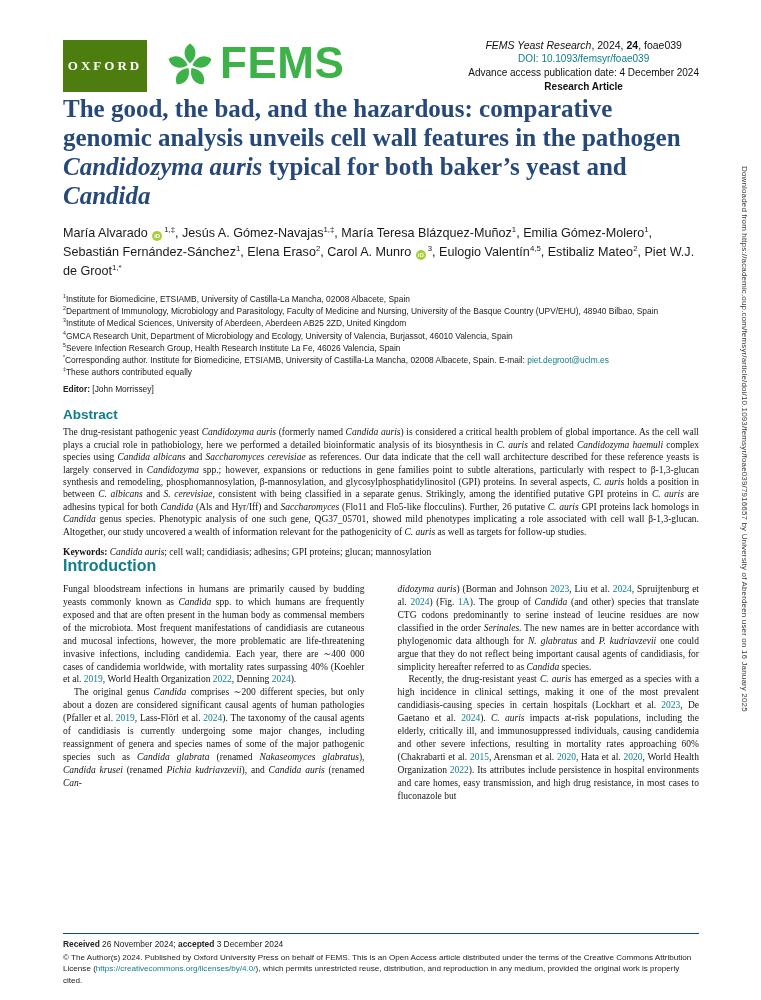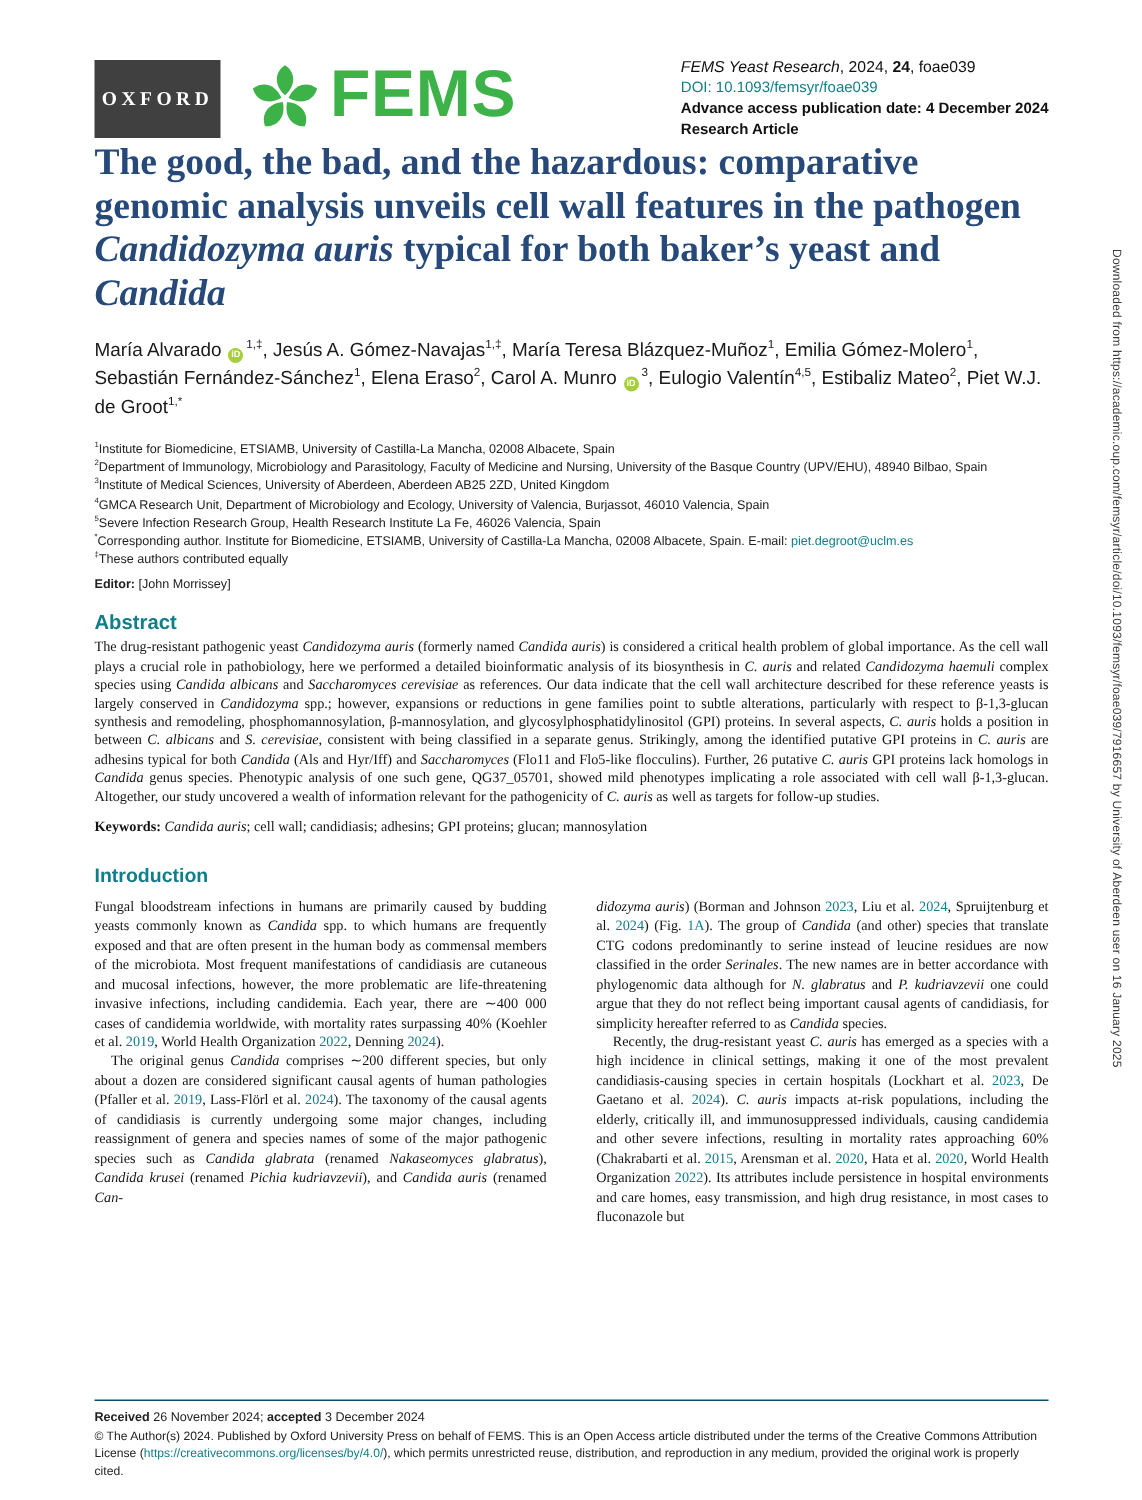--- a/index.html
+++ b/index.html
@@ -2,45 +2,45 @@
 <html style="--teal: #0f7d8a; --green: #3db249; --navy: #26497a; --orcid: #a6ce39;"><head>
 <meta charset="utf-8">
 <style>
   *{margin:0;padding:0;box-sizing:border-box}
   html,body{background:#fff}
   body{width:761px;height:1000px;font-family:"Liberation Sans",sans-serif;color:#111}
   .page{position:relative;width:761px;height:1000px;padding:38px 62px 14px 63px;overflow:hidden;background:#fff}
 
   
   .masthead{display:flex;align-items:center}
-  .oxford-box{width:84px;height:52px;background:#404040;color:#fff;display:flex;align-items:center;justify-content:center;flex:0 0 auto}
+  .oxford-box{width:84px;height:52px;background:#4d7c0f;color:#fff;display:flex;align-items:center;justify-content:center;flex:0 0 auto}
   .oxford-box span{font-family:"Liberation Serif",serif;font-size:13px;letter-spacing:3px;font-weight:700}
   .fems-logo{display:flex;align-items:flex-start;margin-left:18px}
   .fems-icon{display:block}
   .fems-word{font-size:44px;font-weight:bold;color:var(--green,#3db249);letter-spacing:0.5px;margin-left:5px;line-height:1}
-  .issue-info{margin-left:auto;text-align:left;font-size:10px;line-height:14px;color:#111}
+  .issue-info{margin-left:auto;text-align:center;font-size:10px;line-height:14px;color:#111}
   .journal-line{font-size:10.5px}
   .doi{color:var(--teal,#0f7d8a);font-weight:normal}
-  .advance{font-weight:bold}
+  .advance{font-weight:normal}
   .article-type{font-weight:bold}
 
   
   .title{font-family:"Liberation Serif",serif;font-weight:700;font-size:25px;line-height:29px;color:var(--navy,#26497a)}
   .authors{margin-top:14px;font-size:12.6px;line-height:19px;color:#1a1a1a}
   .affiliations{margin-top:12px;font-size:8.4px;line-height:12.2px;color:#222}
   .editor{margin-top:6px;font-size:8.4px;color:#222}
 
   
   .abstract{margin-top:13px}
   .sec-head{font-size:13.5px;color:var(--teal,#0f7d8a);font-weight:bold;font-family:"Liberation Sans",sans-serif}
   .abs-body{margin-top:4px;font-family:"Liberation Serif",serif;font-size:9.5px;line-height:12.4px;text-align:justify;color:#141414}
   .keywords{margin-top:9px;font-family:"Liberation Serif",serif;font-size:9.5px;color:#141414}
 
   
-  .intro-head{margin-top:19px;font-size:13px}
+  .intro-head{font-size:16px}
   .cols{display:flex;gap:33px;margin-top:8px}
   .col{width:306px;font-family:"Liberation Serif",serif;font-size:9.5px;line-height:12.9px;text-align:justify;color:#141414}
   .col p.indent{text-indent:11px}
 
   
   footer{position:absolute;left:63px;right:62px;bottom:14px;border-top:1px solid #0c4a6e;padding-top:5px;font-size:8.1px;line-height:11.3px;color:#222}
   .received{font-size:8.4px;margin-bottom:2px}
 
   
   .sidebar-note{position:absolute;top:166px;right:12px;writing-mode:vertical-rl;font-size:8px;color:#3a3a3a;letter-spacing:0.15px;white-space:nowrap}

